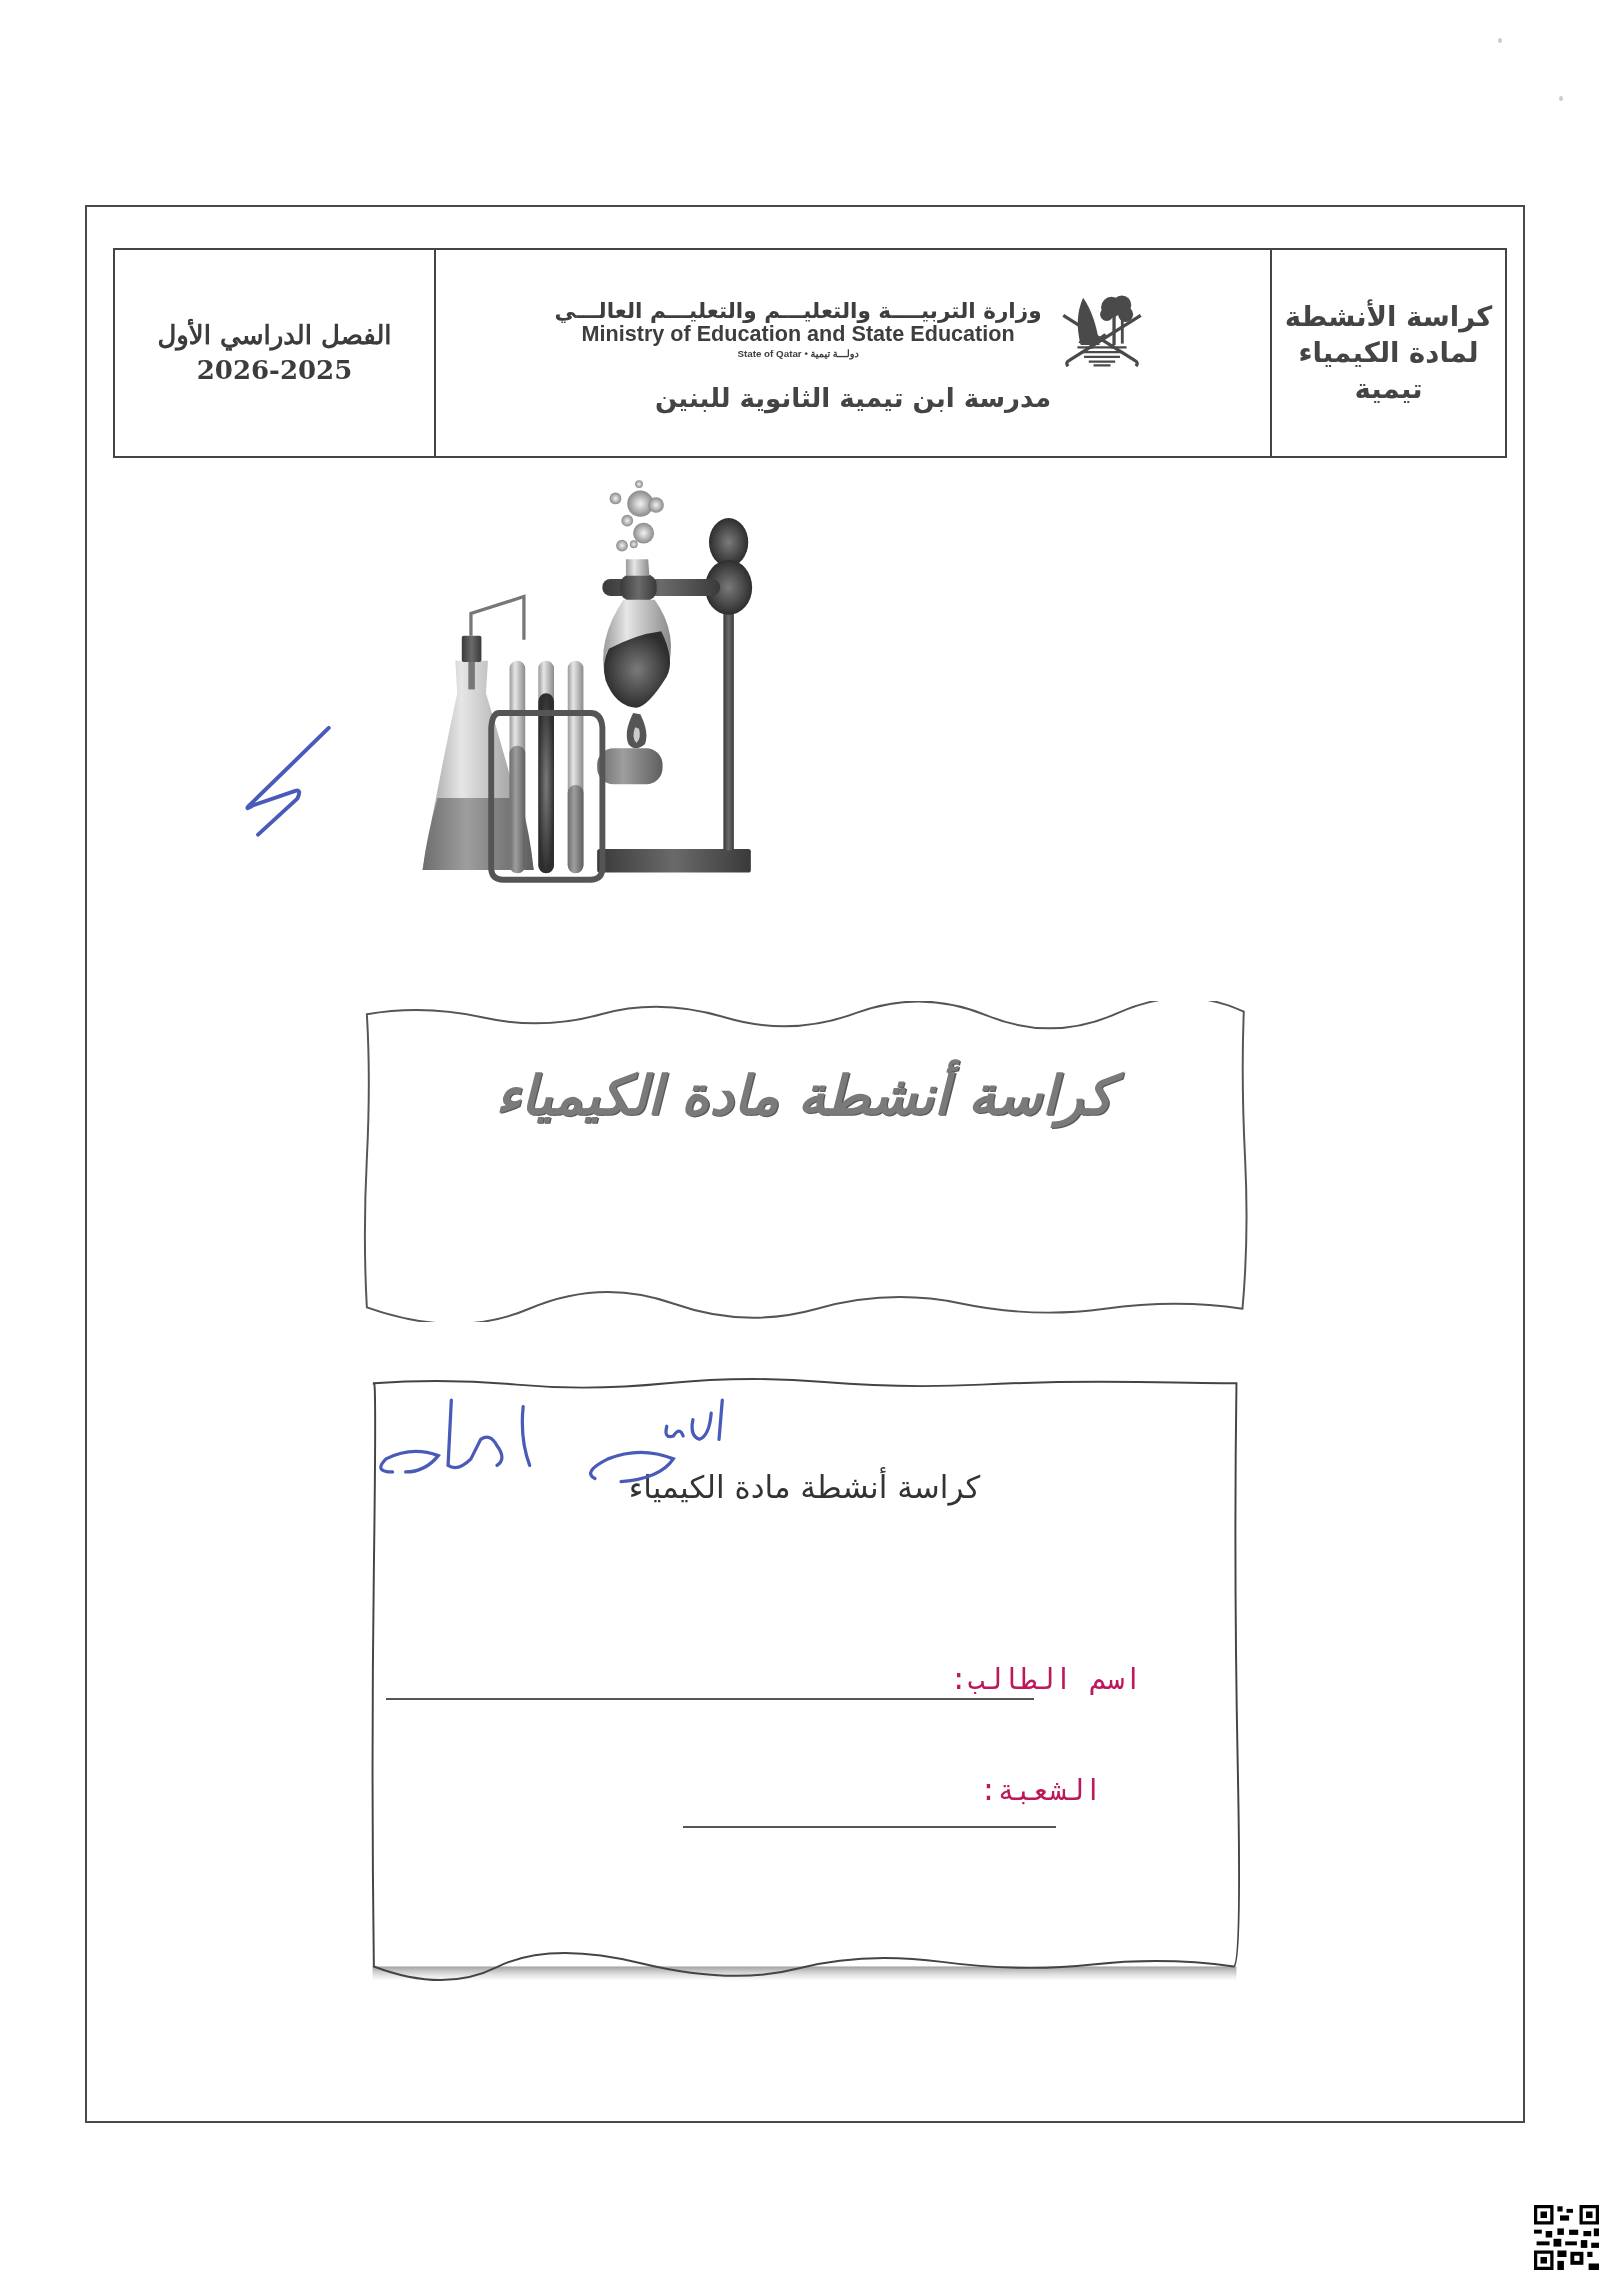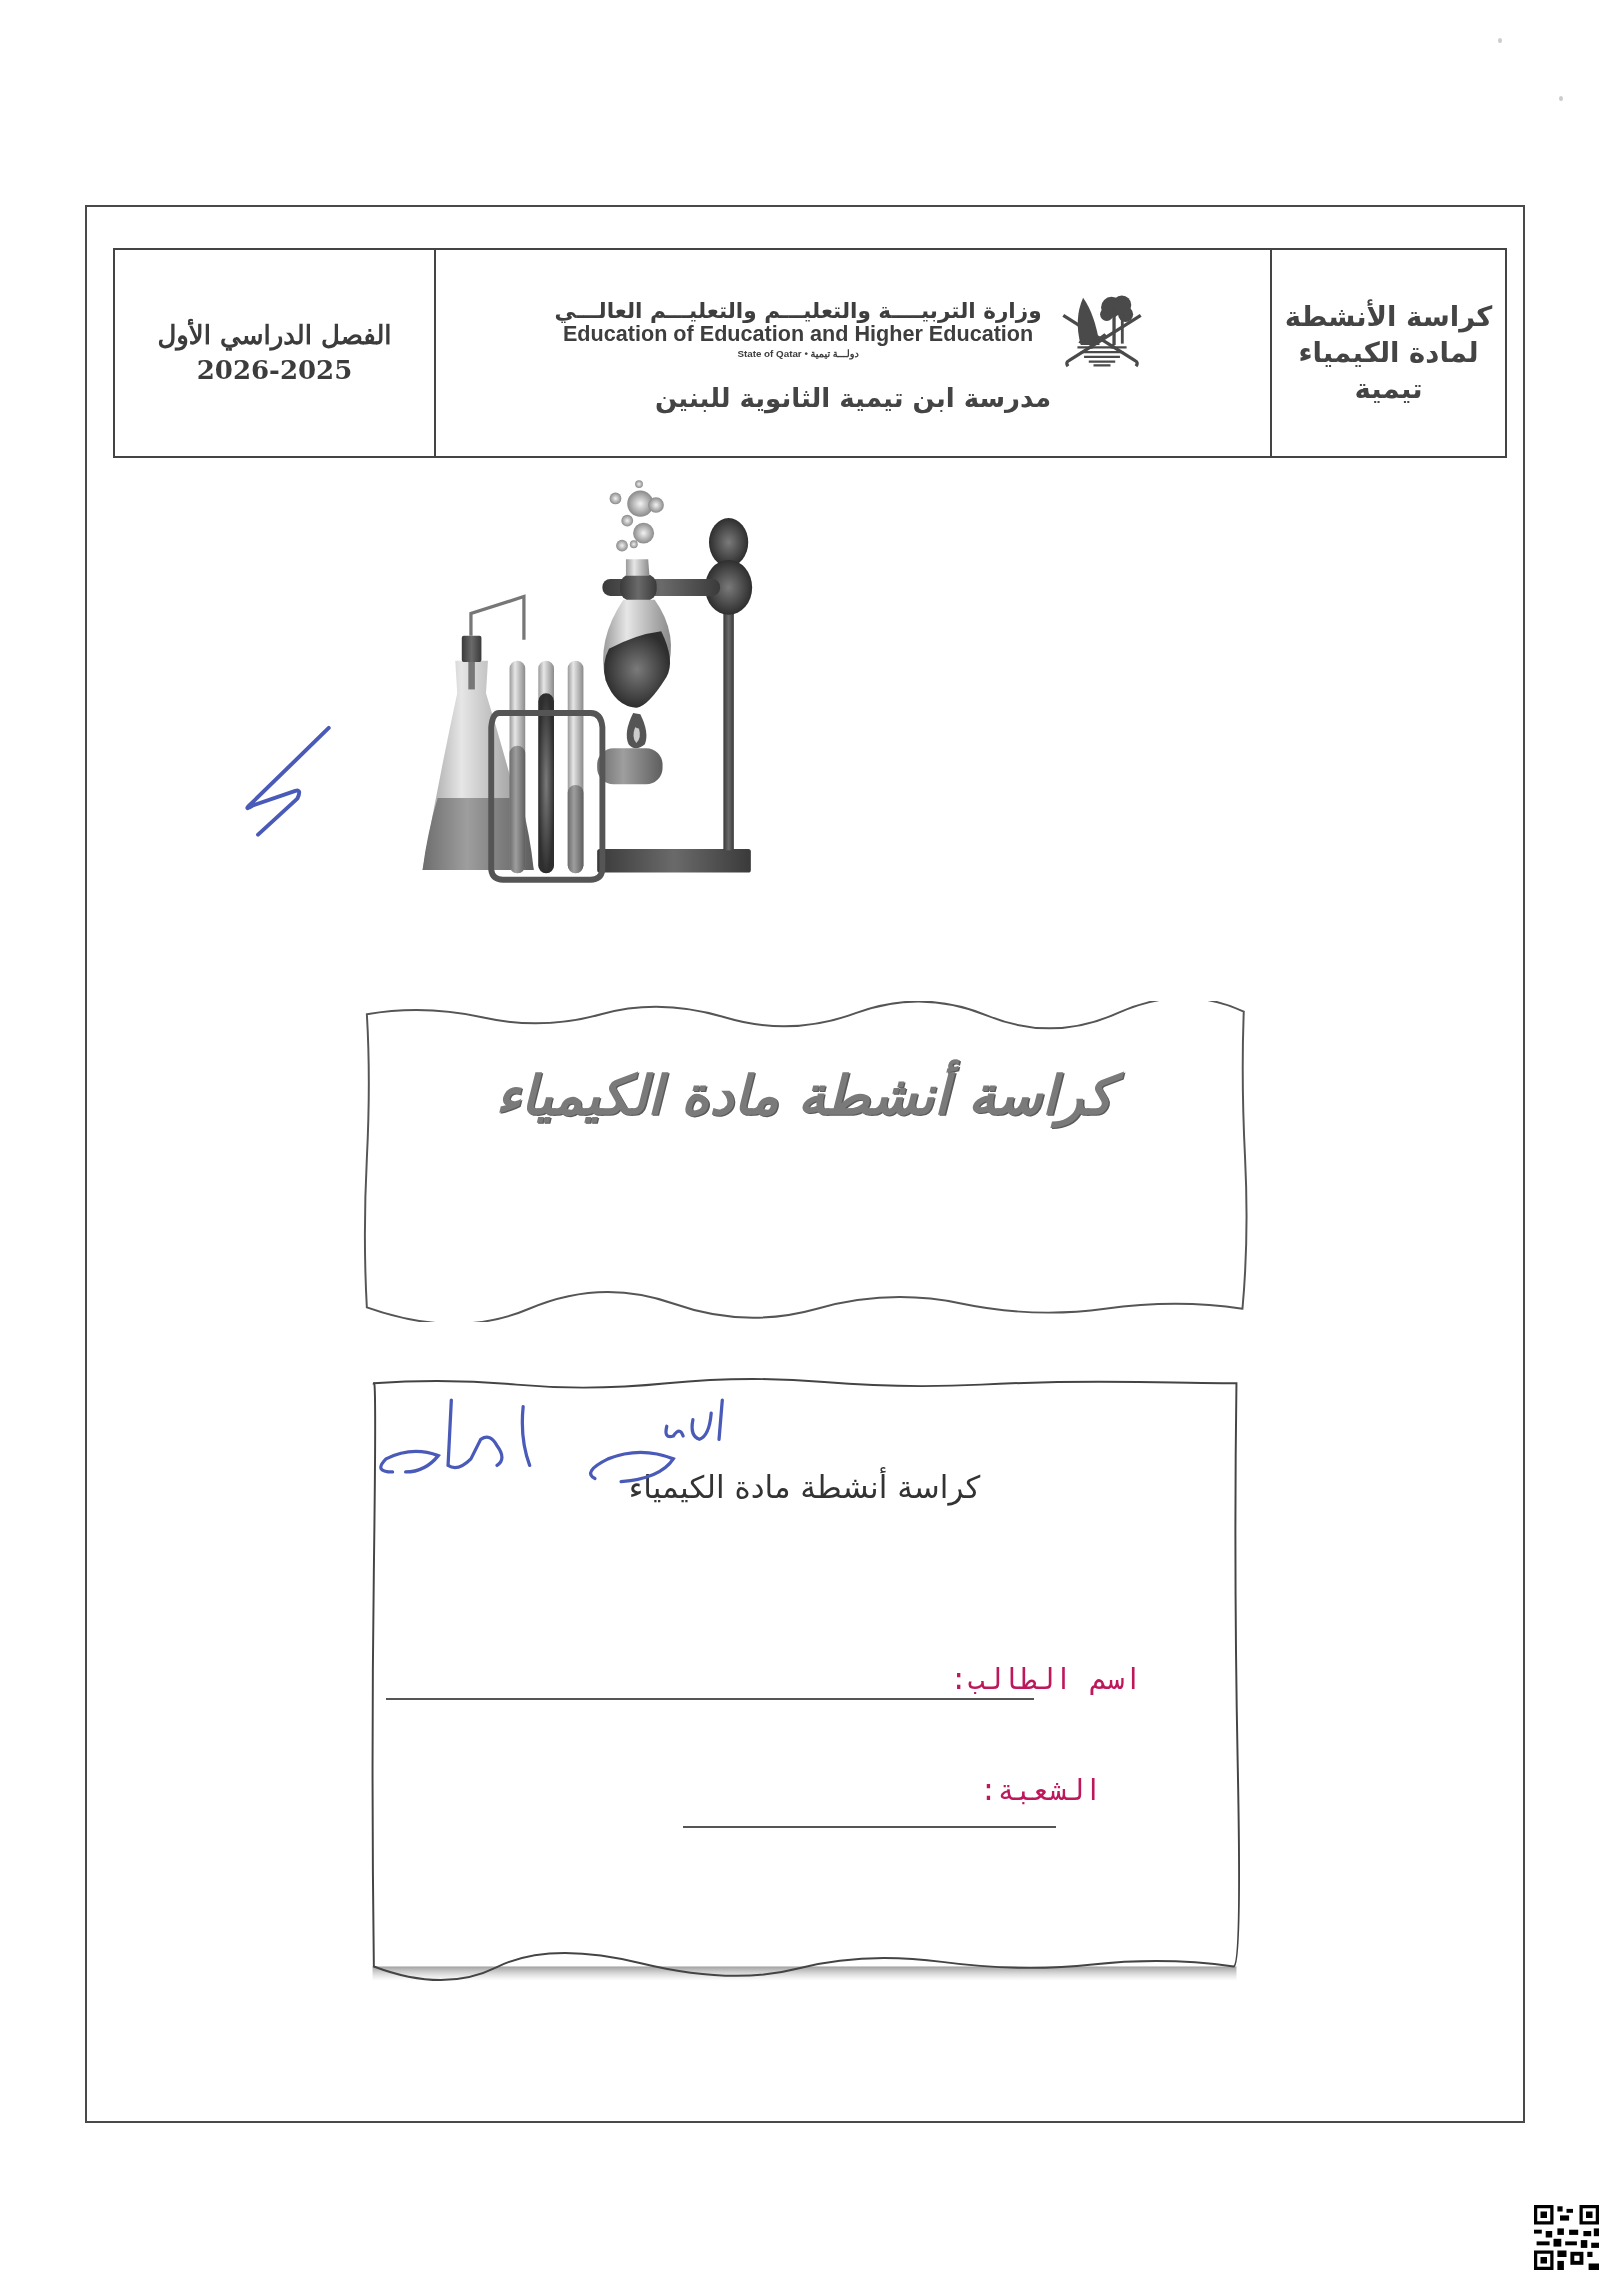--- a/index.html
+++ b/index.html
@@ -73,21 +73,21 @@
 
 <div class="header">
   <div class="hcell hcell-left">
     <div class="term-text">الفصل الدراسي الأول</div>
     <div class="term-text" style="direction:ltr;">2026-2025</div>
   </div>
   <div class="hcell hcell-mid">
     <div class="ministry-block">
       <div class="ministry-lines">
         <div class="ministry-ar">وزارة التربيــــة والتعليـــم والتعليـــم العالـــي</div>
-        <div class="ministry-en">Education of Education and Higher Education</div>
+        <div class="ministry-en">Ministry of Education and State Education</div>
         <div class="ministry-state">State of Qatar • دولـــة تيمية</div>
       </div>
       <svg width="98" height="85" viewBox="0 0 200 180">
 
         <path d="M60 25 Q40 70 55 125 L95 125 Q85 60 60 25 Z" fill="#4a4a4a"></path>
         <path d="M50 120 Q80 135 110 105 L105 100 Q85 118 55 112 Z" fill="#4a4a4a"></path>
 
         <circle cx="120" cy="45" r="22" fill="#4a4a4a"></circle>
         <circle cx="142" cy="40" r="20" fill="#4a4a4a"></circle>
         <circle cx="150" cy="60" r="16" fill="#4a4a4a"></circle>

